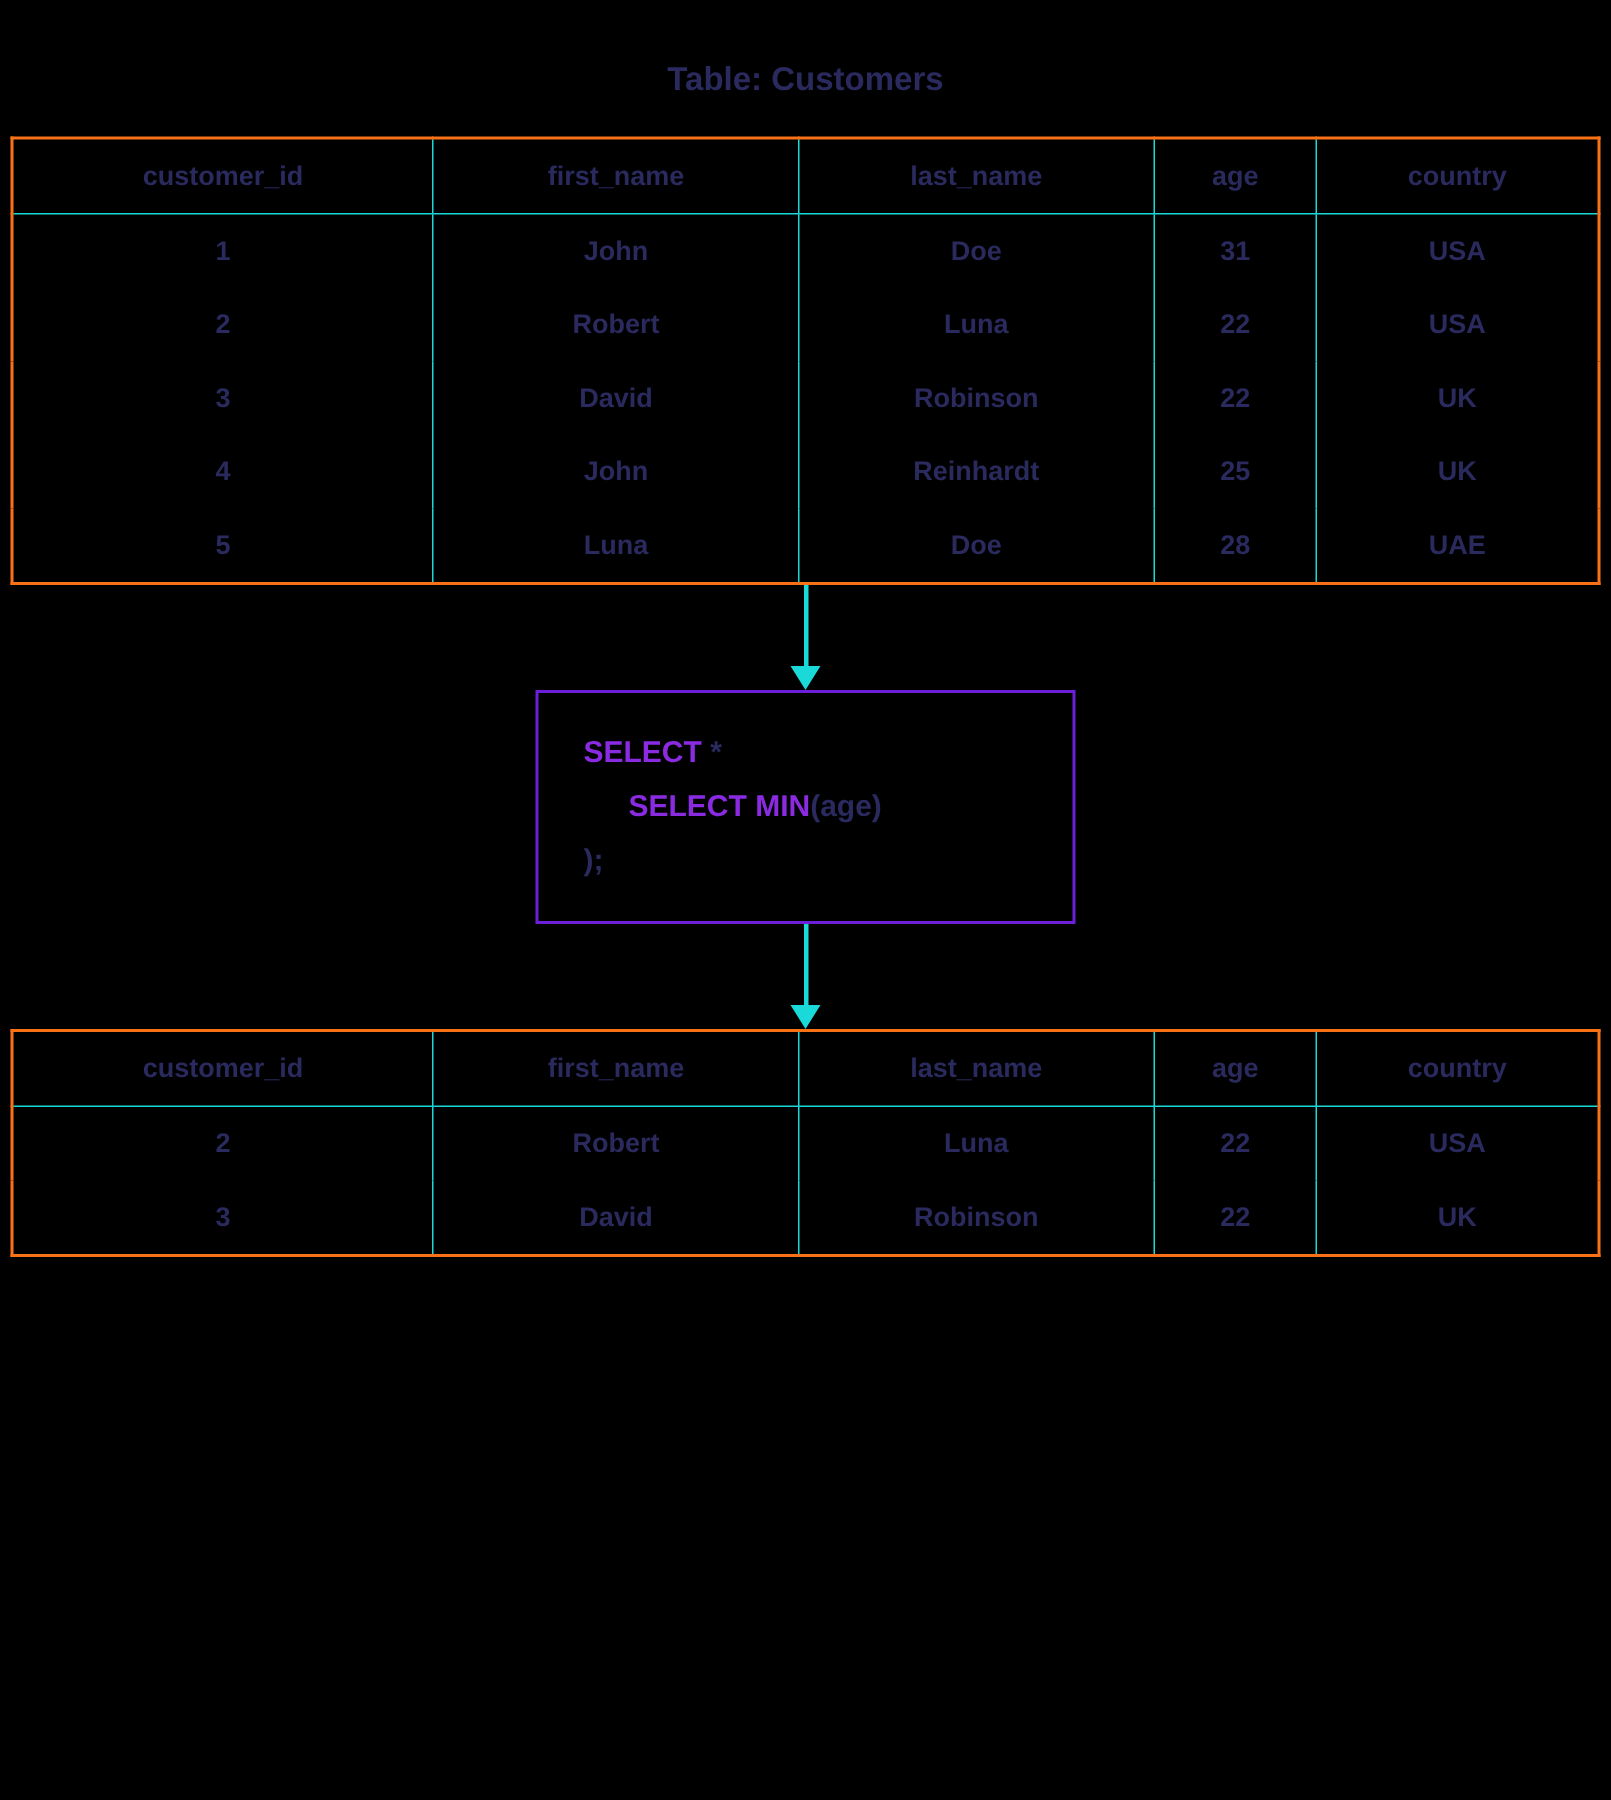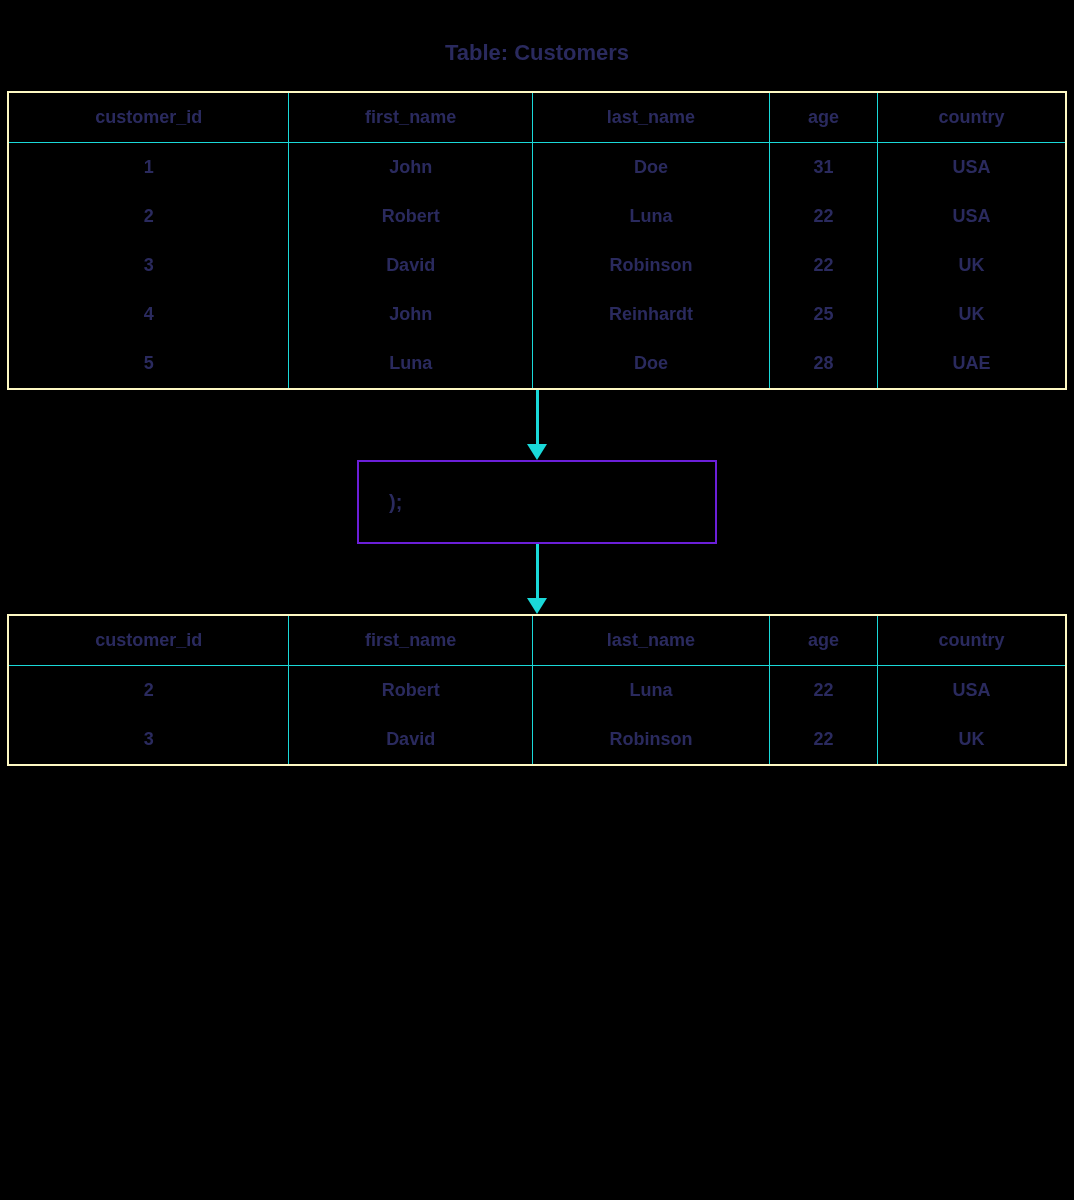--- a/index.html
+++ b/index.html
@@ -15,21 +15,21 @@
   }
   .title {
     color: #2a2a5e;
     font-weight: 700;
     font-size: 22px;
     margin-bottom: 25px;
   }
   table.data-table {
     border-collapse: collapse;
     width: 1060px;
-    border: 2px solid #fef9c3;
+    border: 2px solid #f97316;
   }
   table.data-table th,
   table.data-table td {
     border: 1px solid #1ad9d9;
     color: #2a2a5e;
     font-weight: 700;
     font-size: 18px;
     text-align: center;
     padding: 14px 8px;
   }
@@ -127,20 +127,22 @@
     </tr>
   </tbody>
 </table>
 
 <div class="arrow">
   <div class="arrow-line"></div>
   <div class="arrow-head"></div>
 </div>
 
 <div class="sql-box">
+  <div><span class="kw">SELECT</span><span class="tx"> *</span></div>
+  <div><span class="indent"><span class="kw">SELECT MIN</span><span class="tx">(age)</span></span></div>
   <div><span class="tx">);</span></div>
 </div>
 
 <div class="arrow">
   <div class="arrow-line"></div>
   <div class="arrow-head"></div>
 </div>
 
 <table class="data-table">
   <thead>

